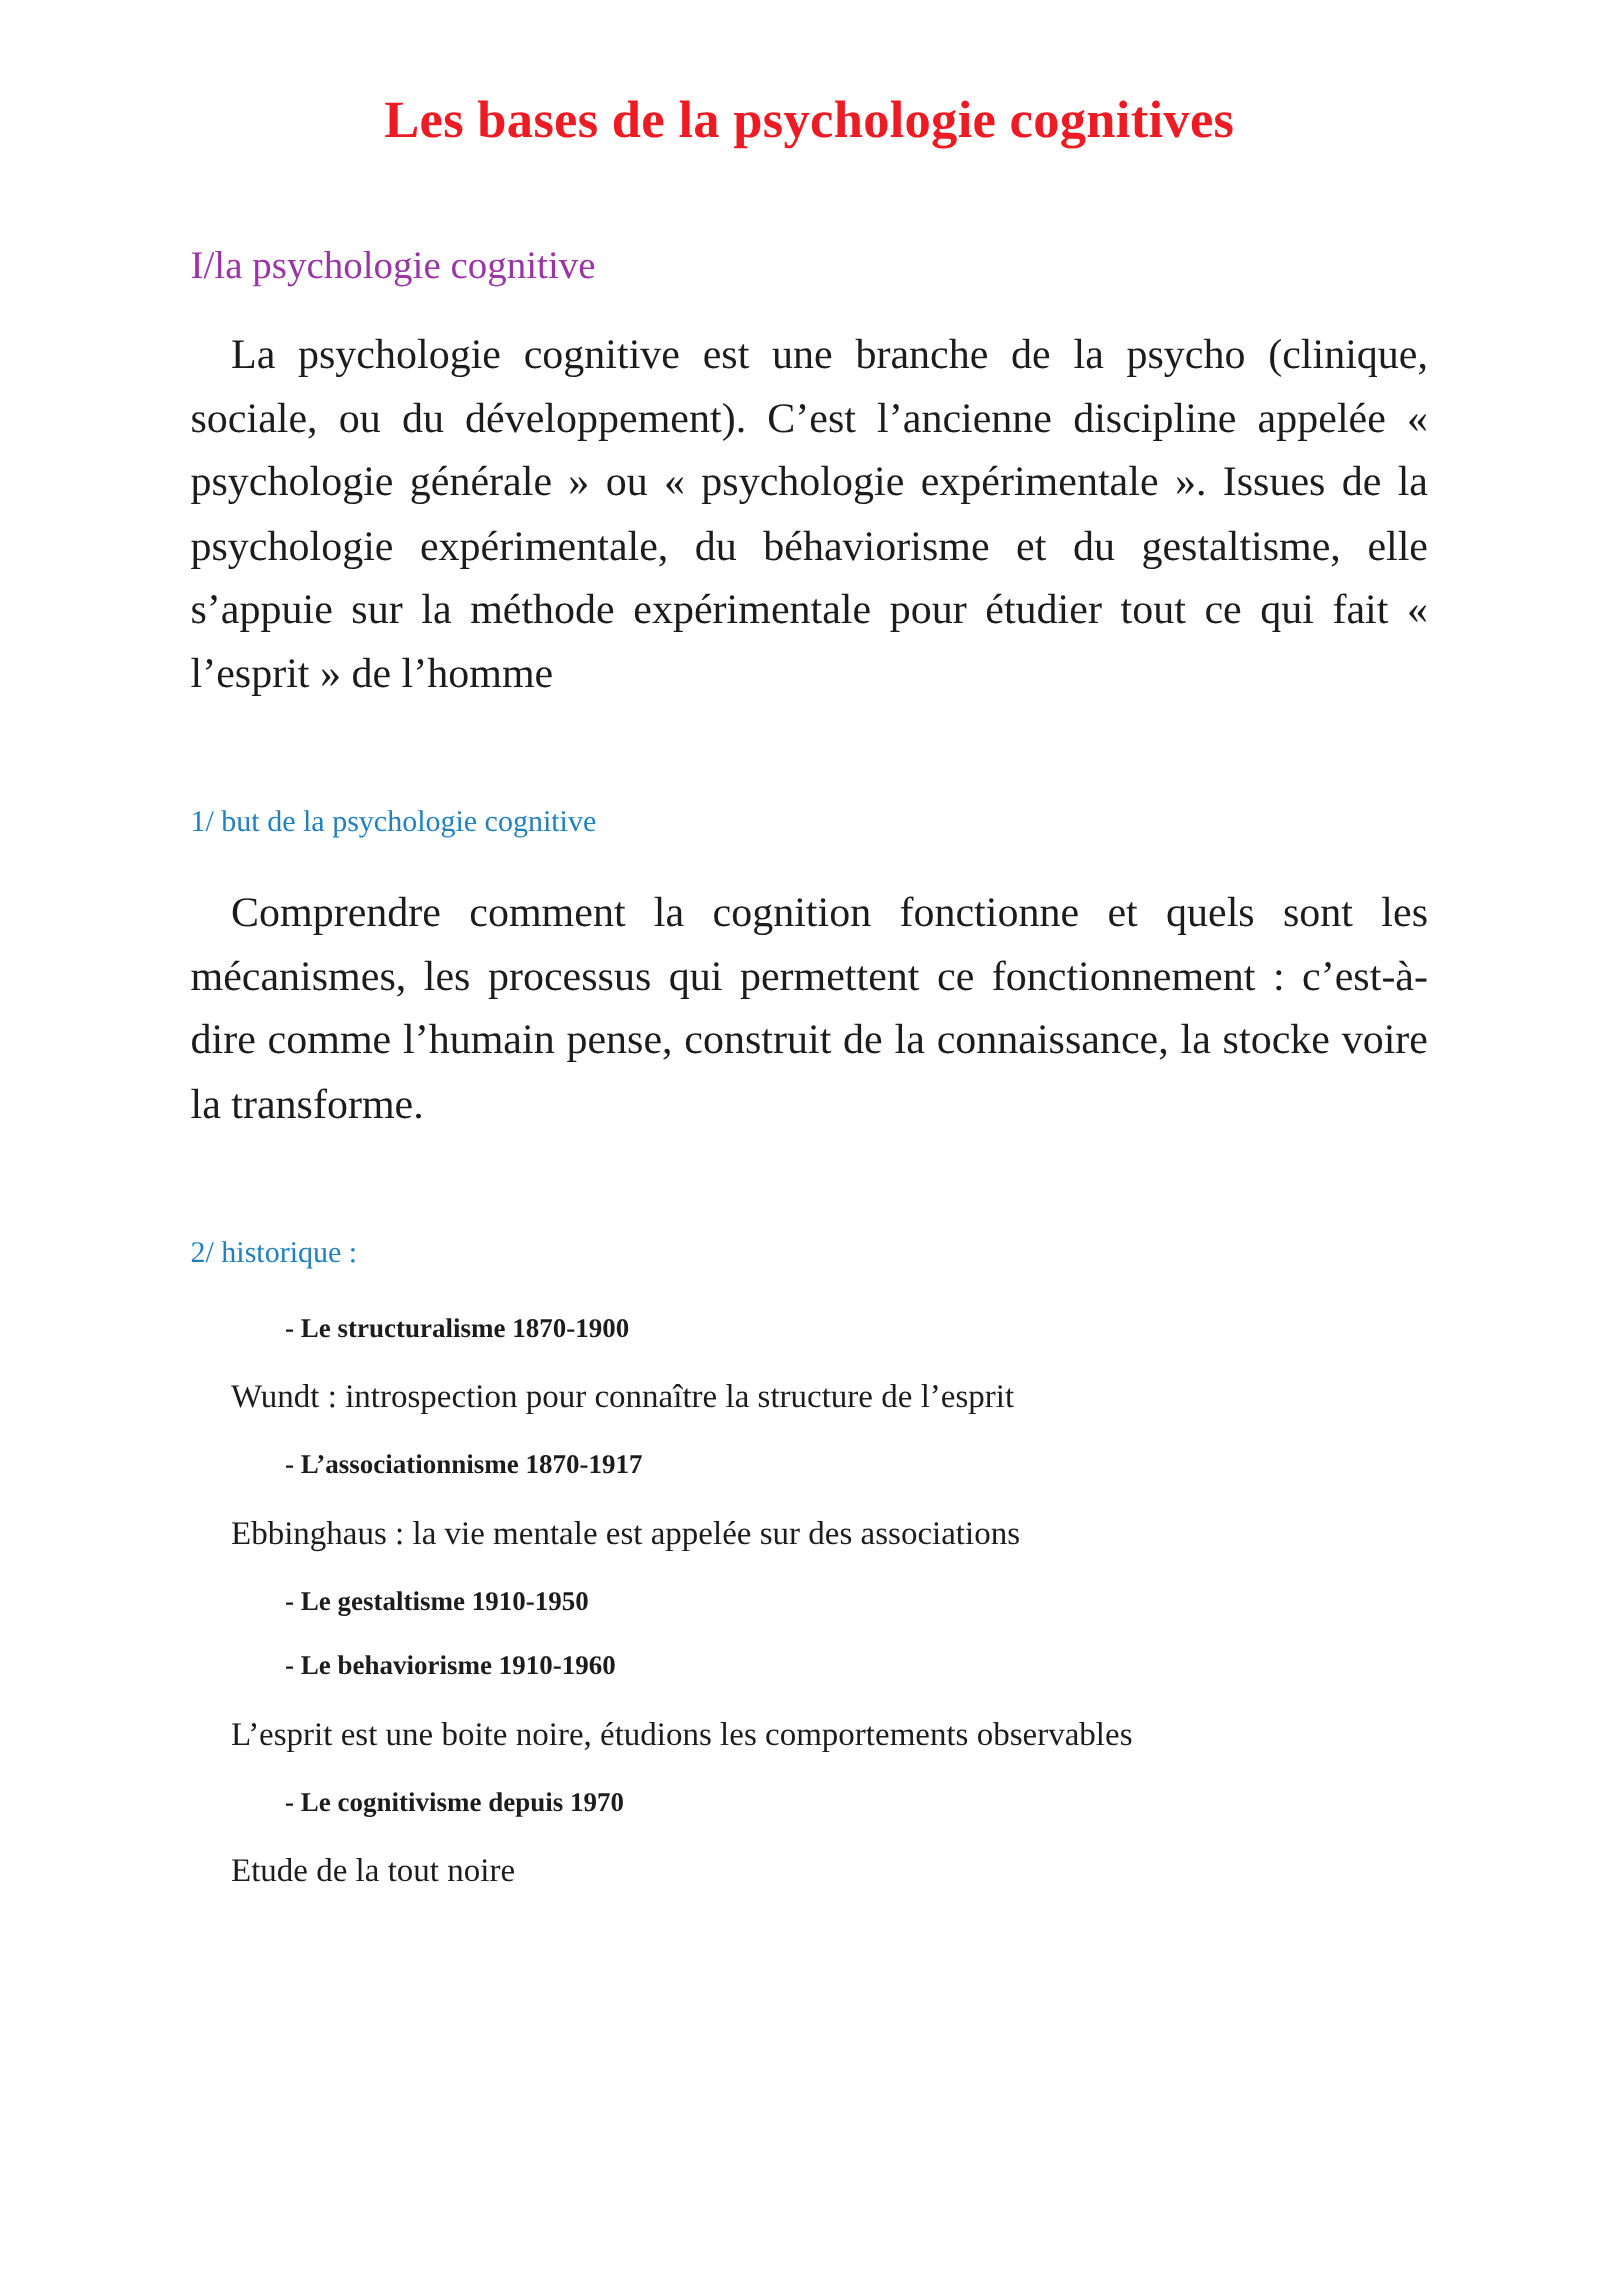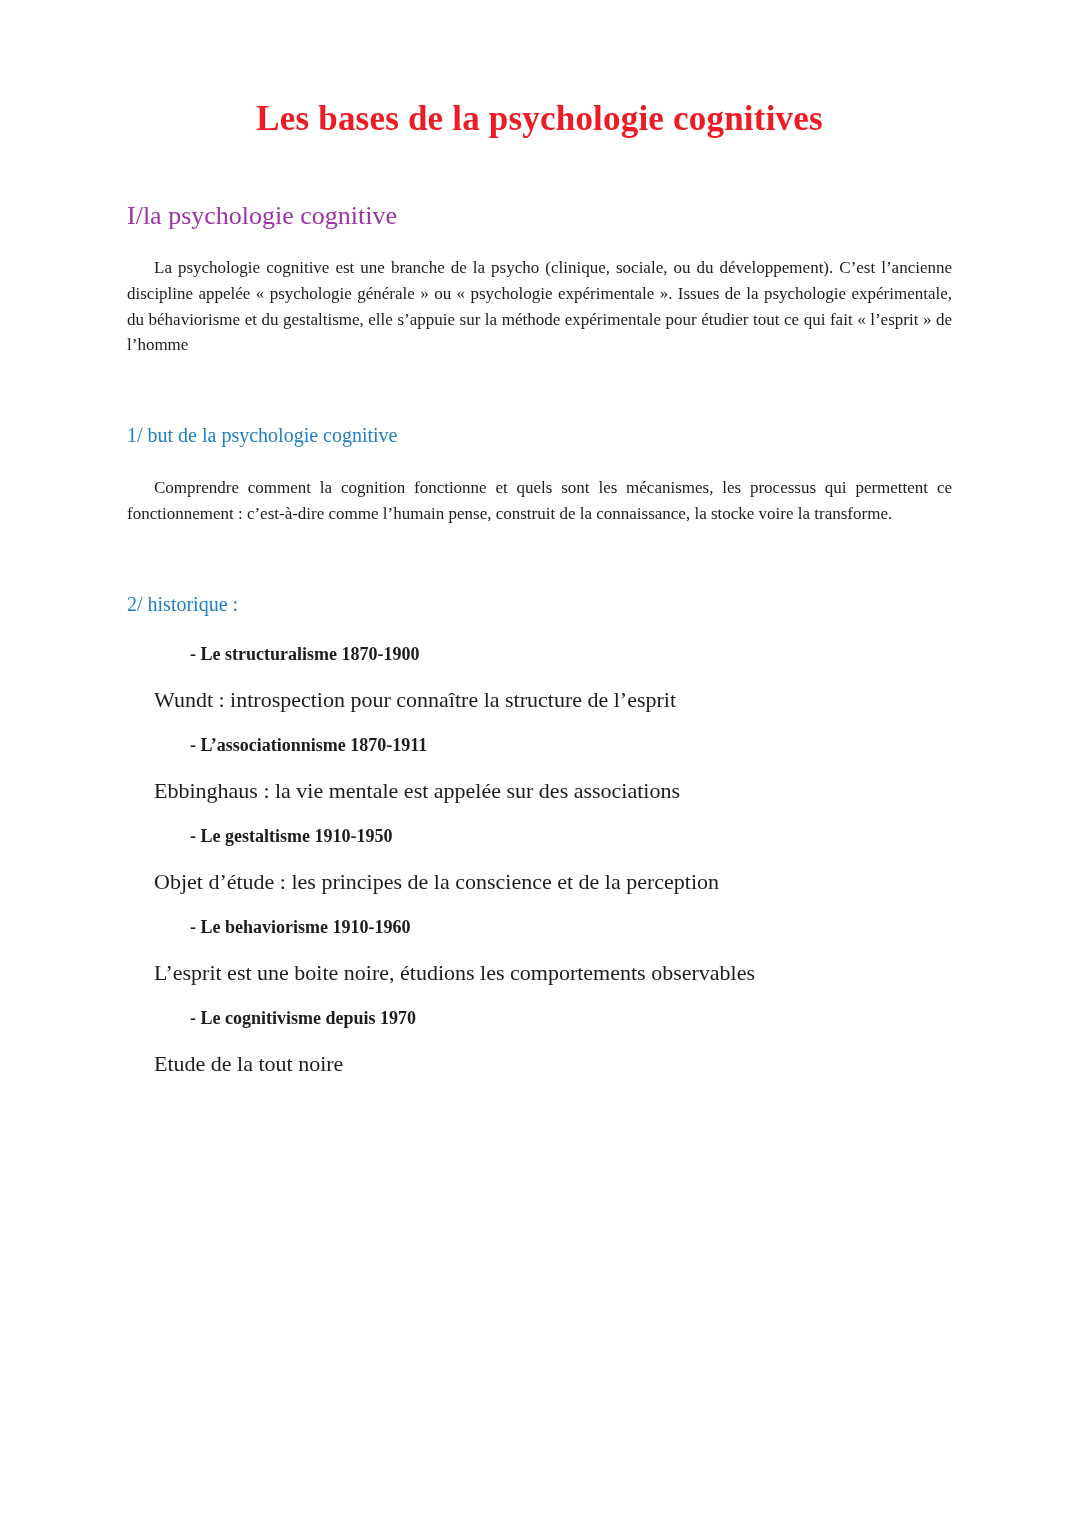--- a/index.html
+++ b/index.html
@@ -5,41 +5,41 @@
   html, body {
     margin: 0;
     padding: 0;
     background: #ffffff;
   }
   .page {
     width: 1080px;
     height: 1527px;
     box-sizing: border-box;
     background: #ffffff;
-    padding: 99px 128px 0 127px;
+    padding: 60px 128px 0 127px;
     font-family: "Liberation Serif", "DejaVu Serif", serif;
     color: var(--body_text, #1c1c1c);
     overflow: hidden;
   }
   .doc-title {
     font-size: 35px;
     font-weight: 700;
     color: var(--title, #ed1c24);
     text-align: center;
     margin: 0 0 62px 0;
     letter-spacing: 0.2px;
   }
   .section-heading {
     font-size: 26px;
     font-weight: 400;
     color: var(--section_heading, #9a35a5);
     margin: 0 0 24px 0;
   }
   .body-par {
-    font-size: 17px;
+    font-size: 28px;
     line-height: 1.52;
     margin: 0;
     text-indent: 27px;
     text-align: justify;
     text-justify: inter-word;
   }
   .sub-heading {
     font-size: 20px;
     font-weight: 400;
     color: var(--subheading, #2180c0);
@@ -70,25 +70,24 @@
   <h3 class="sub-heading">1/ but de la psychologie cognitive</h3>
 
   <p class="body-par">Comprendre comment la cognition fonctionne et quels sont les mécanismes, les processus qui permettent ce fonctionnement : c’est-à-dire comme l’humain pense, construit de la connaissance, la stocke voire la transforme.</p>
 
   <h3 class="sub-heading">2/ historique :</h3>
 
   <div>
     <p class="hist-term">- Le structuralisme 1870-1900</p>
     <p class="hist-desc">Wundt : introspection pour connaître la structure de l’esprit</p>
 
-    <p class="hist-term">- L’associationnisme 1870-1911</p>
+    <p class="hist-term">- L’associationnisme 1870-1917</p>
     <p class="hist-desc">Ebbinghaus : la vie mentale est appelée sur des associations</p>
 
     <p class="hist-term">- Le gestaltisme 1910-1950</p>
-    <p class="hist-desc">Objet d’étude : les principes de la conscience et de la perception</p>
 
     <p class="hist-term">- Le behaviorisme 1910-1960</p>
     <p class="hist-desc">L’esprit est une boite noire, étudions les comportements observables</p>
 
     <p class="hist-term">- Le cognitivisme depuis 1970</p>
     <p class="hist-desc">Etude de la tout noire</p>
   </div>
 
 </div>
 

